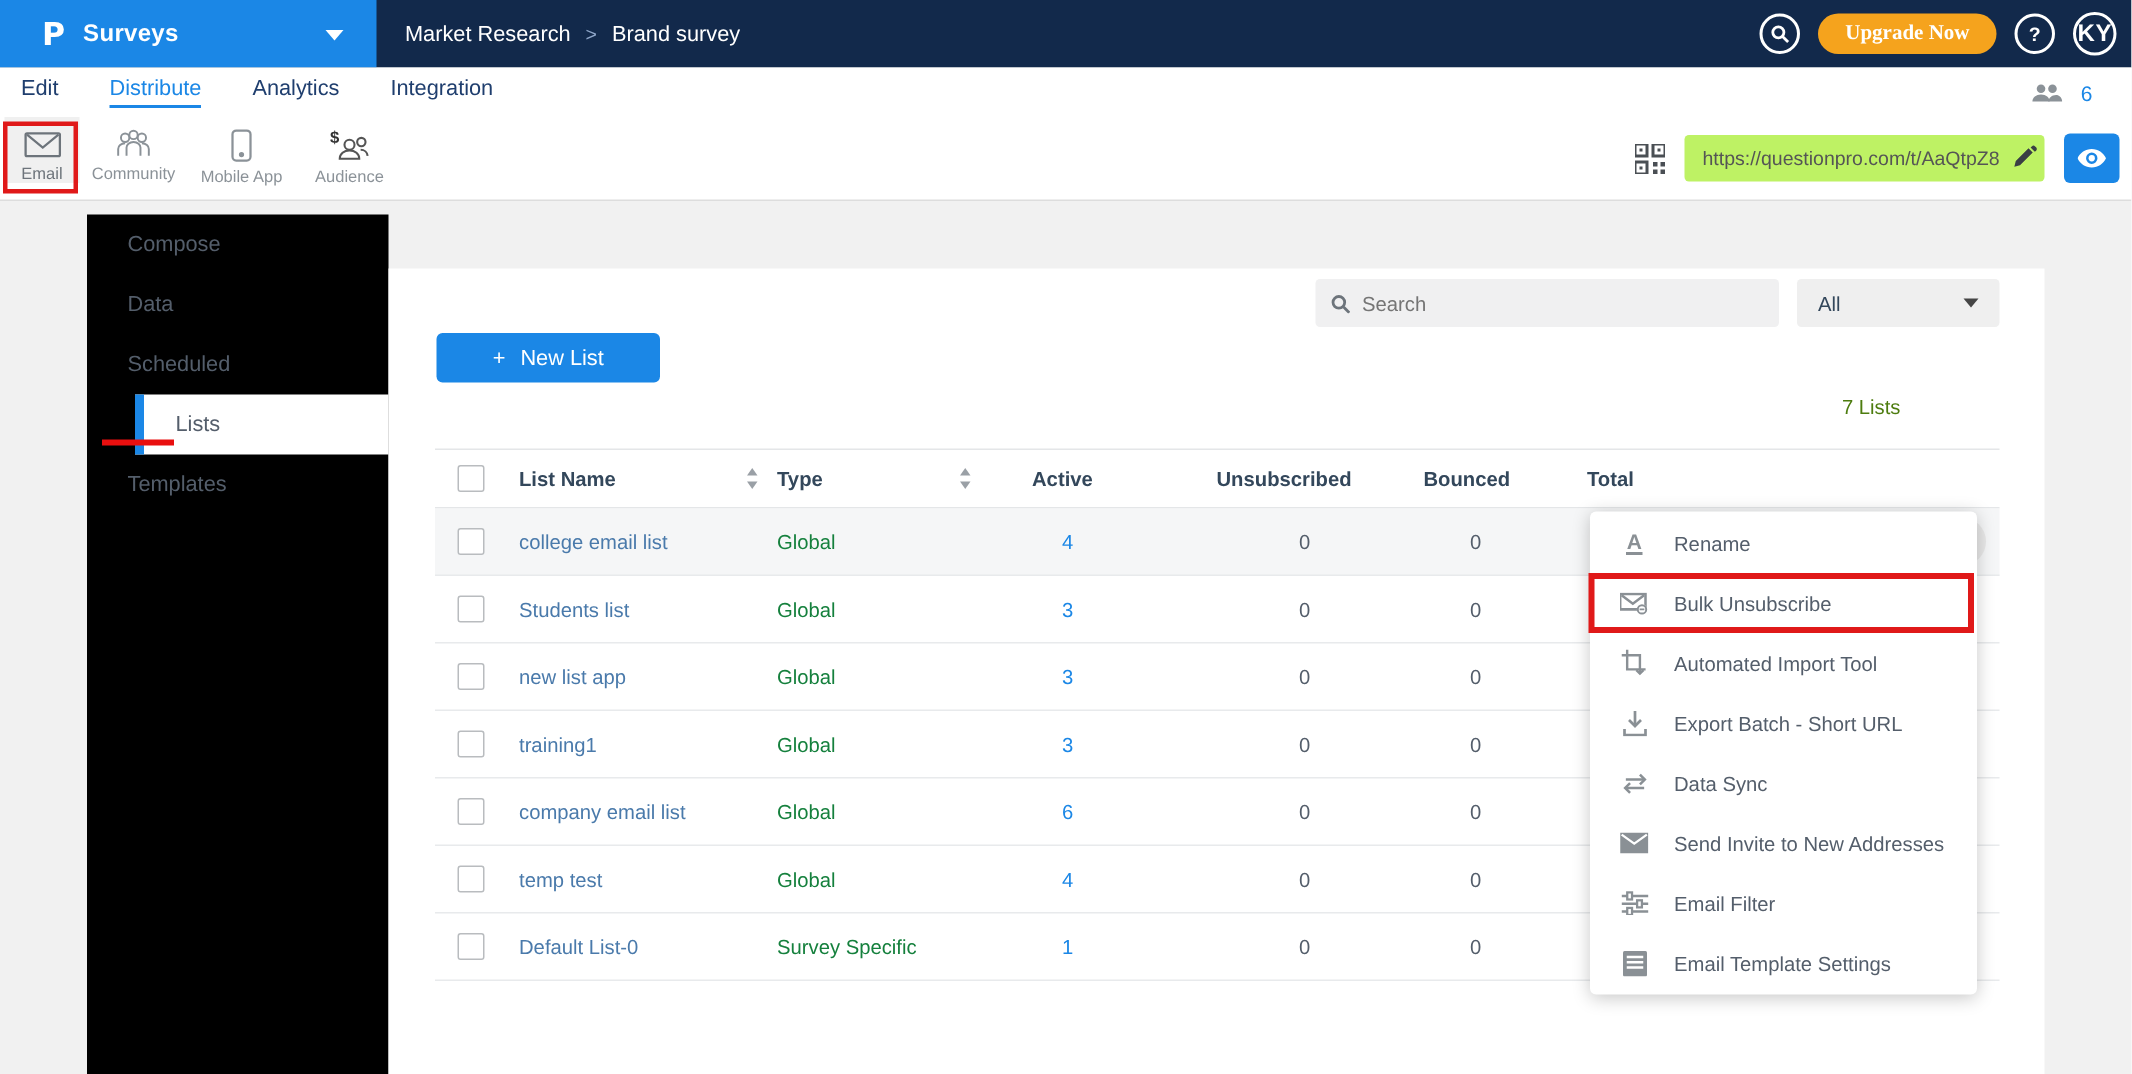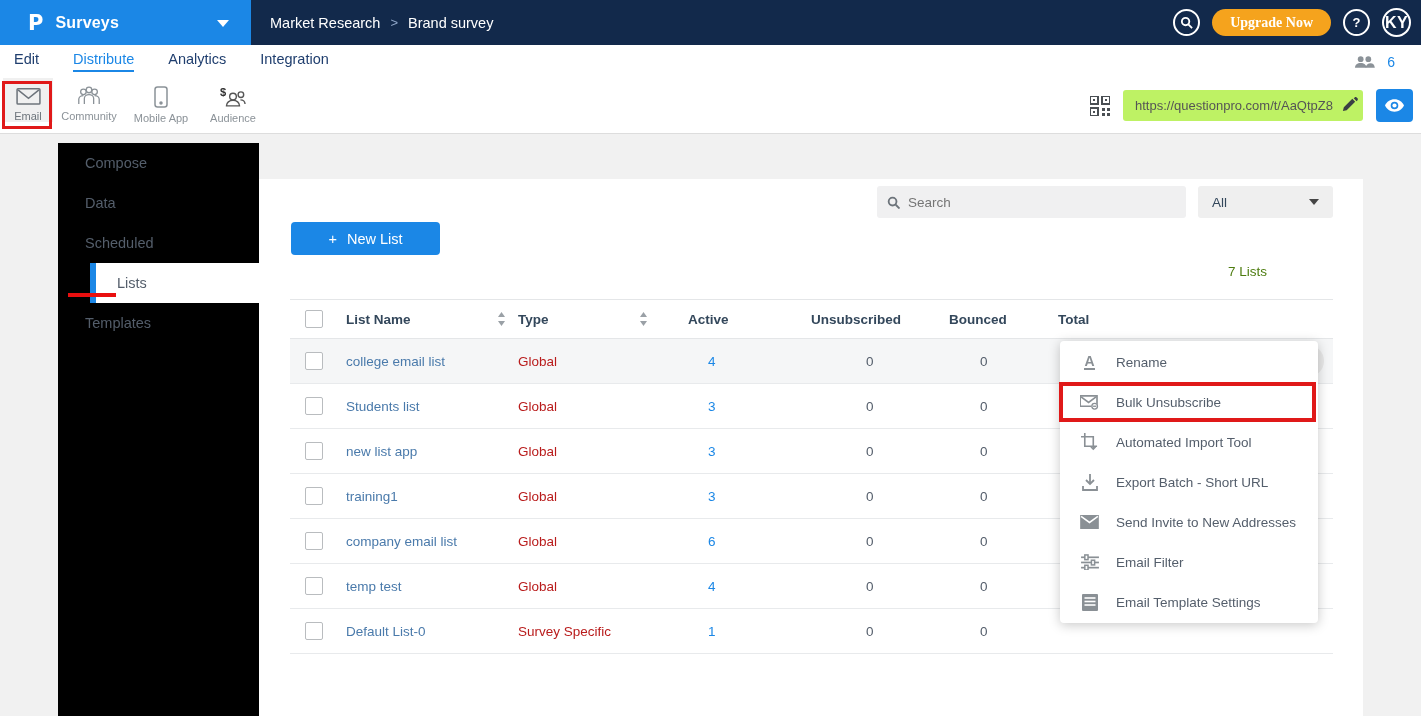--- a/index.html
+++ b/index.html
@@ -64,21 +64,21 @@
   .thead { height:40px; border-top:1px solid #e4e6e8; border-bottom:1px solid #e4e6e8; font-size:13.5px; font-weight:700; color:#33475b; }
   .tbody-row { height:45px; border-bottom:1px solid #e8eaec; font-size:13.5px; }
   .tbody-row.highlight { background:#f5f6f7; }
   .cb { width:18px; height:18px; border:1px solid #b9bcbf; border-radius:2px; background:#fff; margin-left:15px; cursor:pointer; }
   .hflex { display:flex; align-items:center; }
   .sort-icon { margin-left:auto; }
   .sort-gap-name { margin-right:12px; }
   .sort-gap-type { margin-right:40px; }
   .h-unsub { padding-left:23px; } .h-bounced { padding-left:11px; } .h-total { padding-left:10px; }
   .cell-name { color:#4a7aab; cursor:pointer; }
-  .cell-type { color:#b91c1c; }
+  .cell-type { color:#15803d; }
   .v-num { color:#545e6b; }
   .v-link { color:#1b87e6; cursor:pointer; }
   .v-active { padding-left:20px; } .v-unsub { padding-left:78px; } .v-bounced { padding-left:42px; } .v-total { padding-left:19px; }
   .actions { display:flex; align-items:center; justify-content:flex-end; gap:26px; padding-right:9px; }
   .icon-btn { cursor:pointer; }
   .kebab-btn { width:32px; height:32px; border-radius:50%; background:#e8e8e8; display:flex; align-items:center; justify-content:center; cursor:pointer; }
 
   
   .context-menu { position:absolute; left:1060px; top:341px; width:258px; background:#fff; border-radius:4px; box-shadow:0 2px 12px rgba(0,0,0,.22); padding:1px 0; z-index:20; }
   .menu-item { height:40px; display:flex; align-items:center; padding-left:20px; gap:17px; font-size:13.5px; color:#545e6b; cursor:pointer; }
@@ -410,20 +410,31 @@
       <svg width="16" height="17" viewBox="0 0 16 17" fill="none" stroke="#8a9095" stroke-width="1.8">
           <line x1="8" y1="0" x2="8" y2="9"></line>
           <path d="M4 6l4 4 4-4"></path>
           <path d="M1 12v4h14v-4"></path>
         </svg>
     </span>
     <span>Export Batch - Short URL</span>
   </div>
   <div class="menu-item">
     <span class="menu-ico">
+      <svg width="18" height="15" viewBox="0 0 19 16" fill="none" stroke="#8a9095" stroke-width="1.8">
+          <path d="M3 5h13"></path>
+          <path d="M13 1.5L16.5 5 13 8.5"></path>
+          <path d="M16 11H3"></path>
+          <path d="M6 7.5L2.5 11 6 14.5"></path>
+        </svg>
+    </span>
+    <span>Data Sync</span>
+  </div>
+  <div class="menu-item">
+    <span class="menu-ico">
       <svg width="19" height="14" viewBox="0 0 20 15" fill="#8a9095">
           <path d="M0 0h20v15H0z"></path>
           <path d="M1 1.5l9 6.5 9-6.5" fill="none" stroke="#fff" stroke-width="1.6"></path>
         </svg>
     </span>
     <span>Send Invite to New Addresses</span>
   </div>
   <div class="menu-item">
     <span class="menu-ico">
       <svg width="18" height="16" viewBox="0 0 19 17" fill="none" stroke="#8a9095" stroke-width="1.8">

